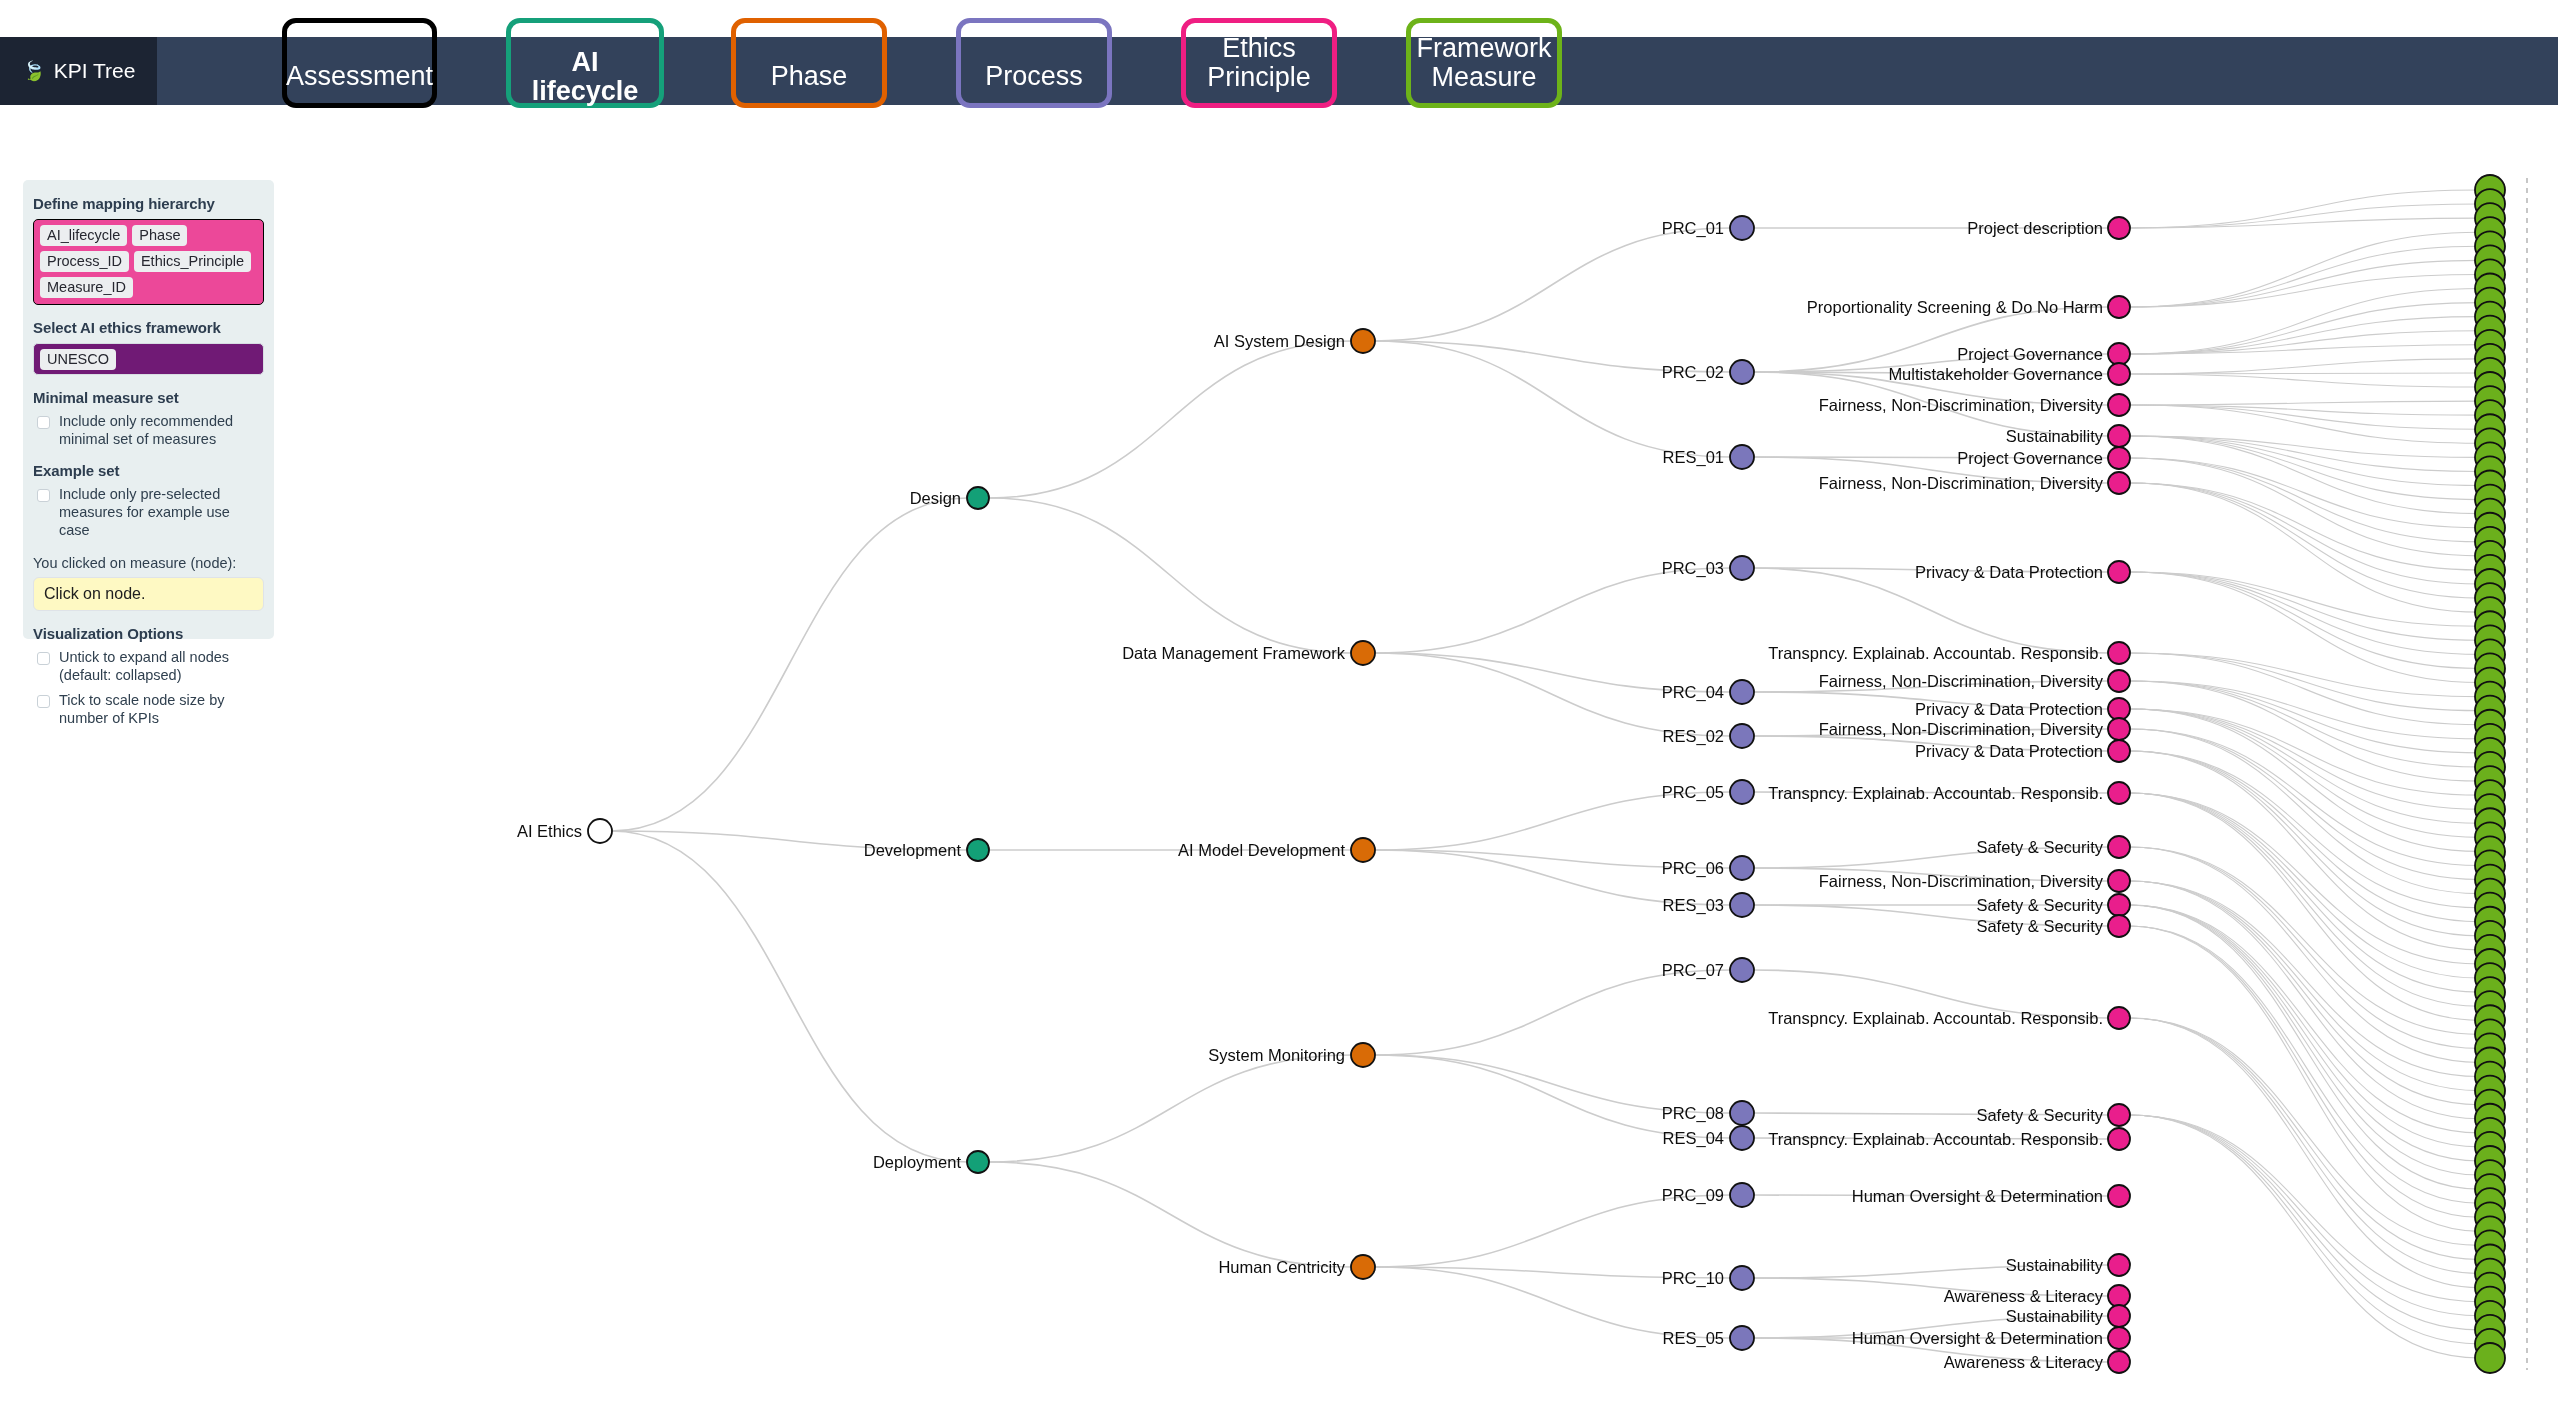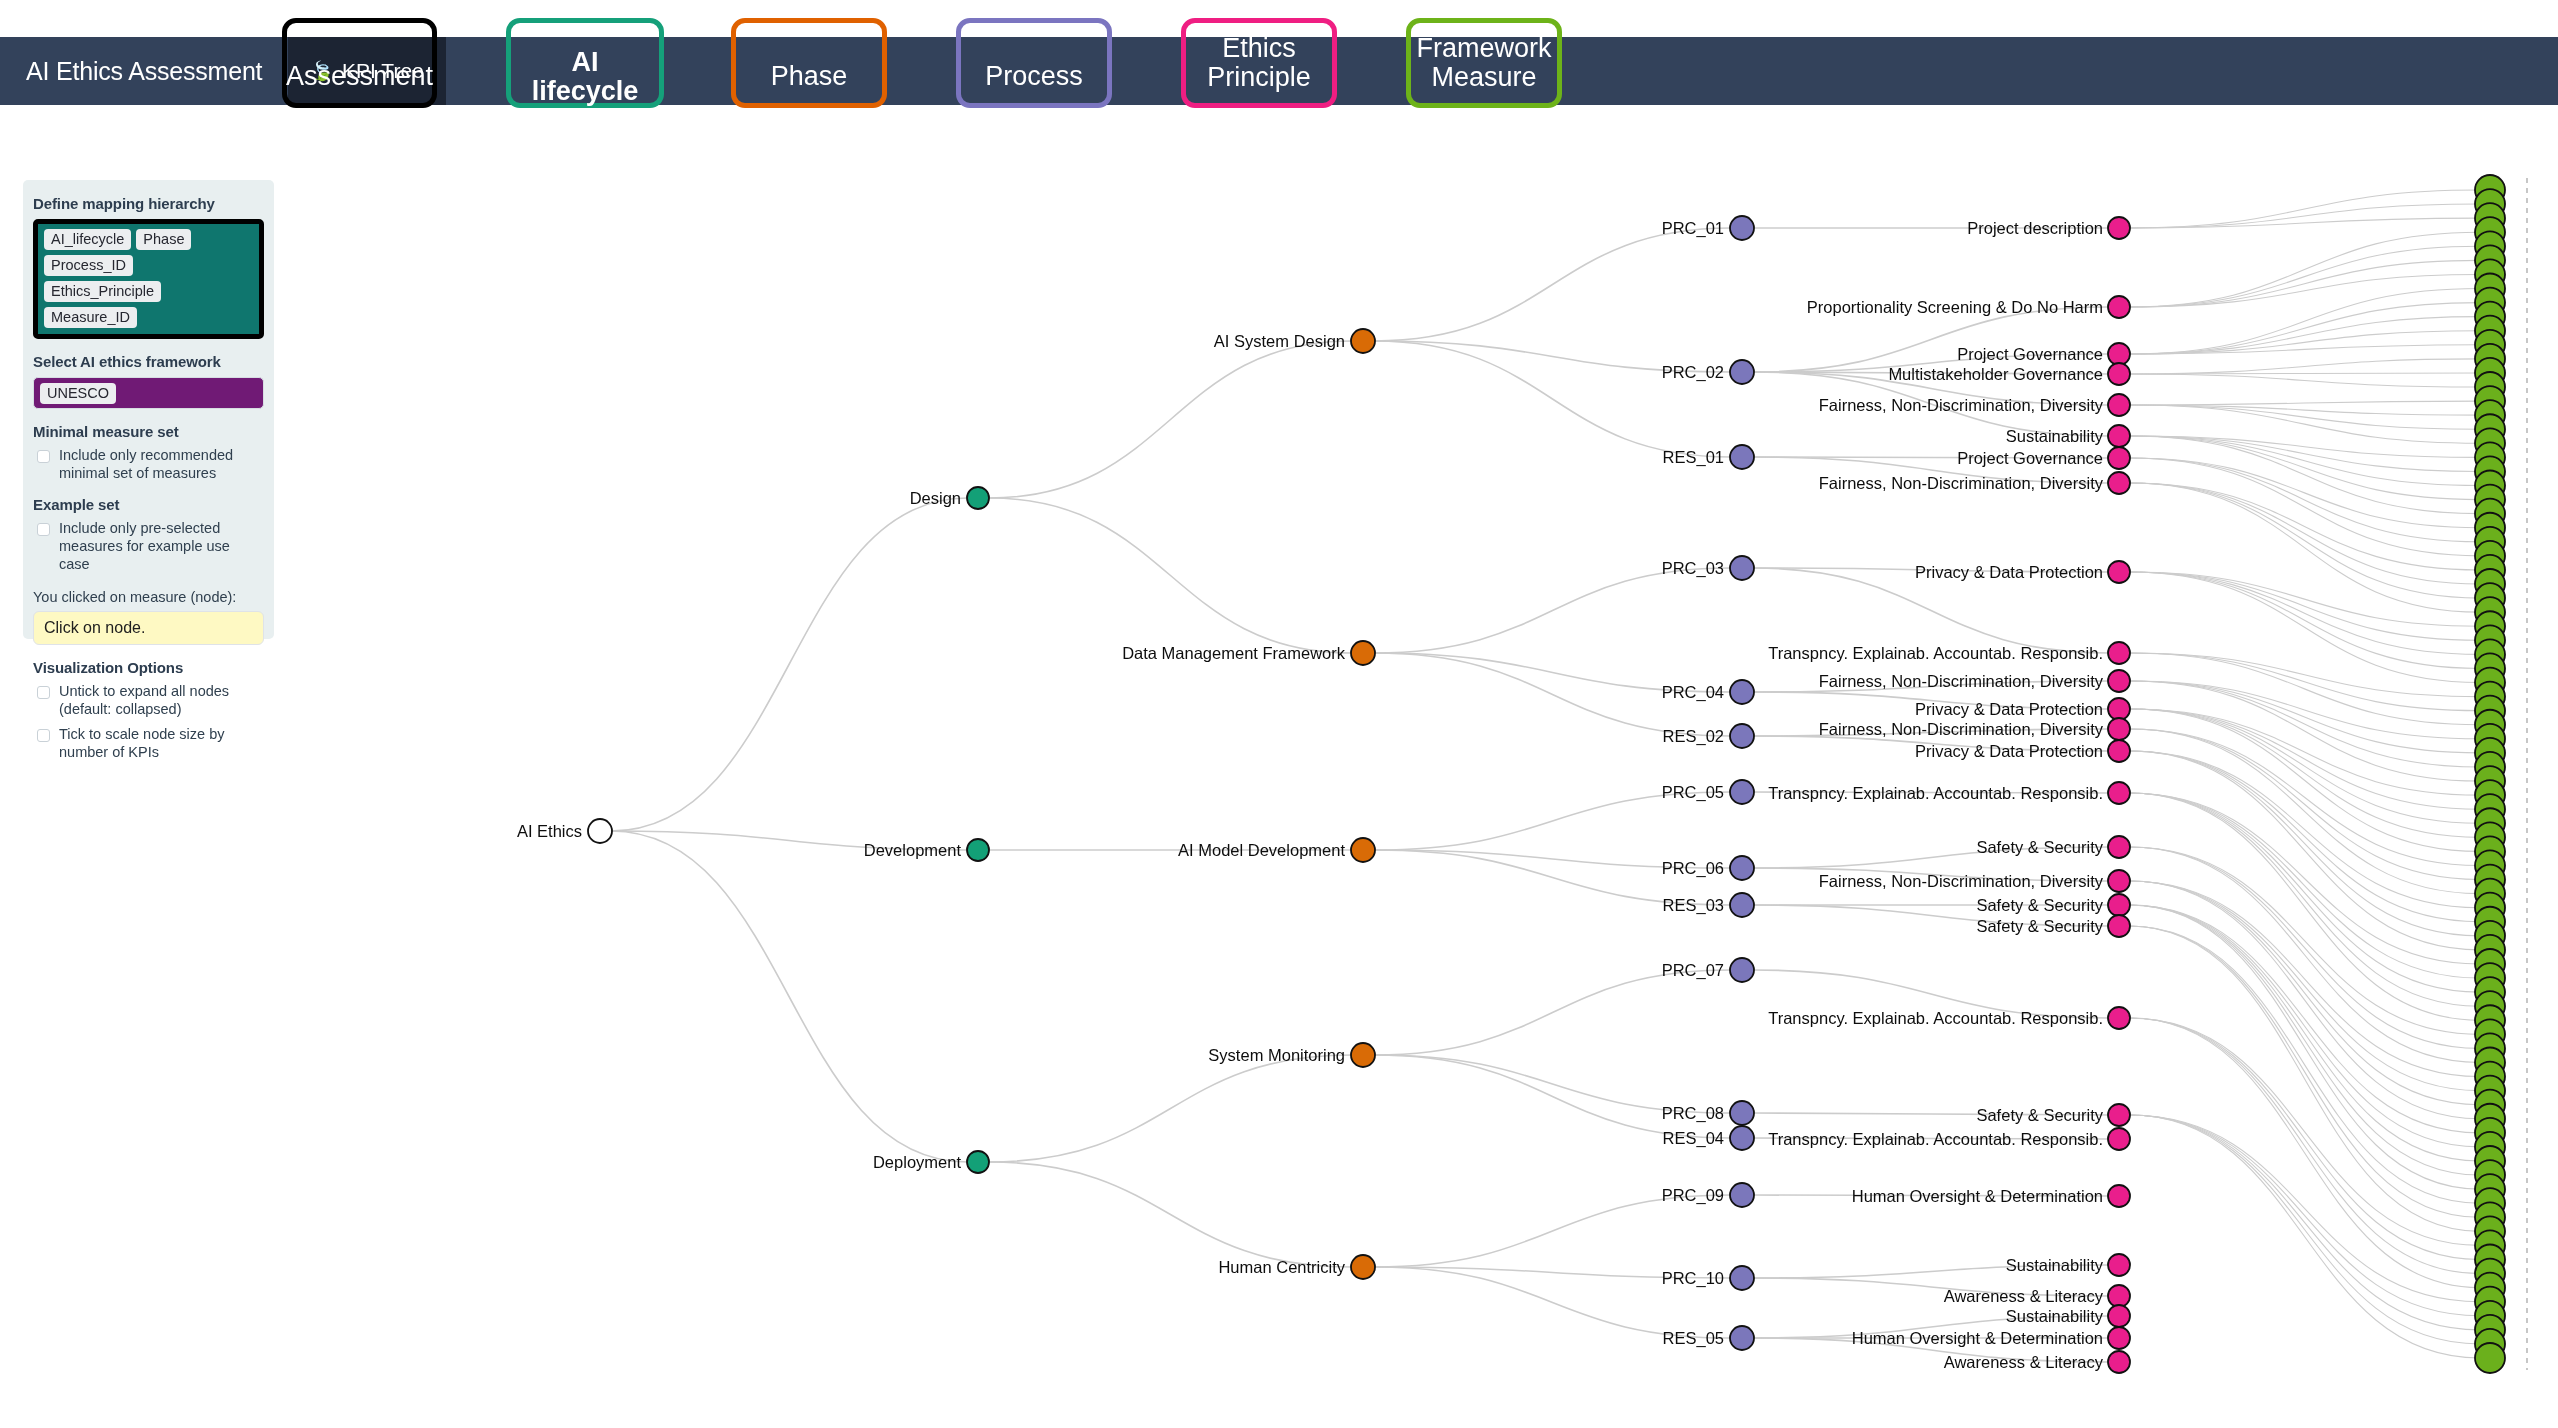--- a/index.html
+++ b/index.html
@@ -60,22 +60,22 @@
     border-radius: 5px;
     padding: 15px 10px;
     color: #2b3a4a;
   }
   .sb-h {
     font-size: 15px; font-weight: bold; color: #2d3d4f;
     margin: 0 0 7px 0; letter-spacing: -0.1px;
   }
   .sb-h.loose { margin-top: 14px; }
   .sb-box {
-    background: #0f766e;
-    border: 5px solid #000000;
+    background: #ec4899;
+    border: 1px solid #000000;
     border-radius: 5px;
     padding: 5px 6px 6px 6px;
     display: flex; flex-wrap: wrap; gap: 5px 5px;
     margin-bottom: 4px;
   }
   .chip {
     background: #eceef0; border-radius: 4px;
     padding: 2px 7px 3px 7px;
     font-size: 14.5px; color: #262730; white-space: nowrap;
   }
@@ -426,21 +426,20 @@
       <text x="961" y="498" text-anchor="end" font-size="16.5" fill="#0d0d0d" font-family="&quot;Liberation Sans&quot;, sans-serif" dominant-baseline="central">Design</text>
       <circle cx="978" cy="850" r="11" fill="#13a077" stroke="#111111" stroke-width="1.8"></circle>
       <text x="961" y="850" text-anchor="end" font-size="16.5" fill="#0d0d0d" font-family="&quot;Liberation Sans&quot;, sans-serif" dominant-baseline="central">Development</text>
       <circle cx="978" cy="1162" r="11" fill="#13a077" stroke="#111111" stroke-width="1.8"></circle>
       <text x="961" y="1162" text-anchor="end" font-size="16.5" fill="#0d0d0d" font-family="&quot;Liberation Sans&quot;, sans-serif" dominant-baseline="central">Deployment</text>
       <circle cx="600" cy="831" r="12" fill="#ffffff" stroke="#111111" stroke-width="1.8"></circle>
       <text x="582" y="831" text-anchor="end" font-size="16.5" fill="#0d0d0d" font-family="&quot;Liberation Sans&quot;, sans-serif" dominant-baseline="central">AI Ethics</text>
     </svg>
 
   <div id="navbar">
-    <div id="navbar-brand">AI Ethics Assessment</div>
     <div id="navbar-tab">
       <span class="leaf-glyph">🍃</span>
       <span>KPI Tree</span>
     </div>
   </div>
 
   <div id="colheads">
       <div class="colhead" style="left: 282px; top: 18px; width: 155px; height: 90px; border-color: rgb(0, 0, 0);">
         <span>Assessment</span>
       </div>

